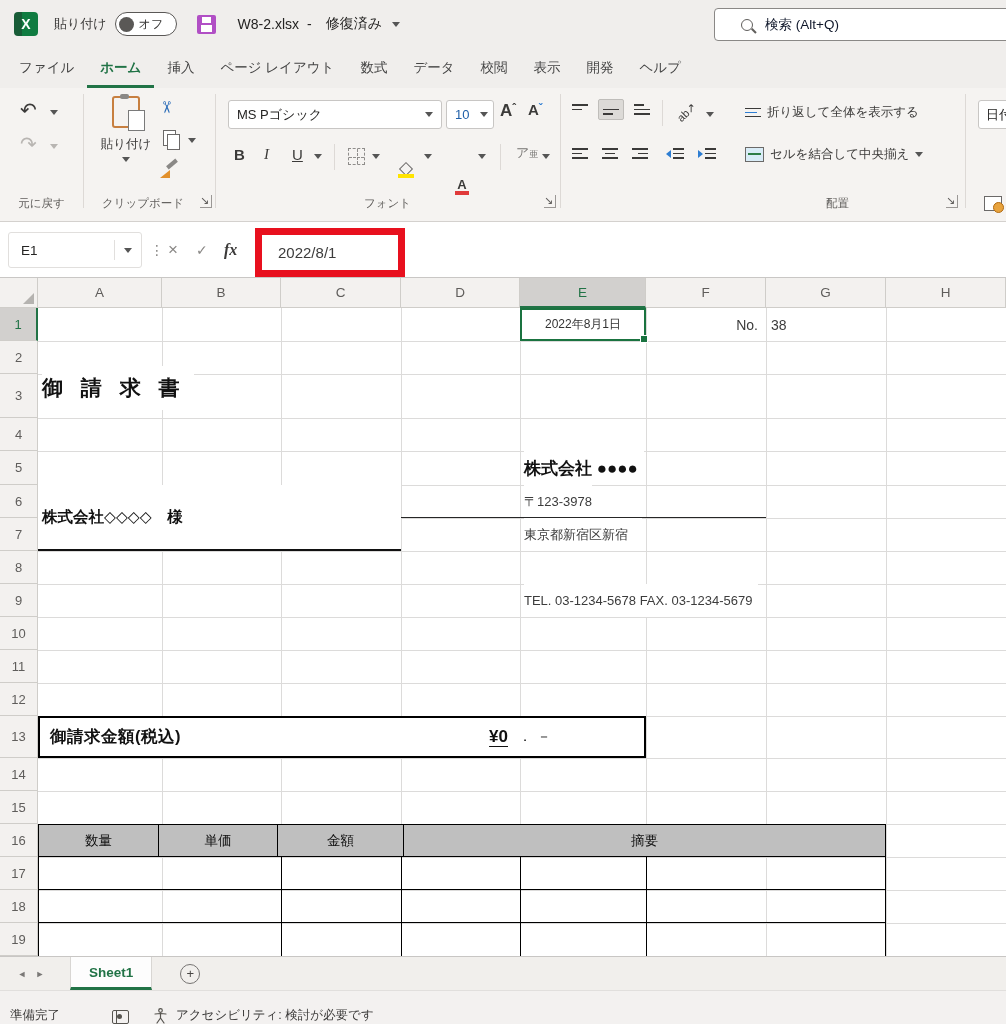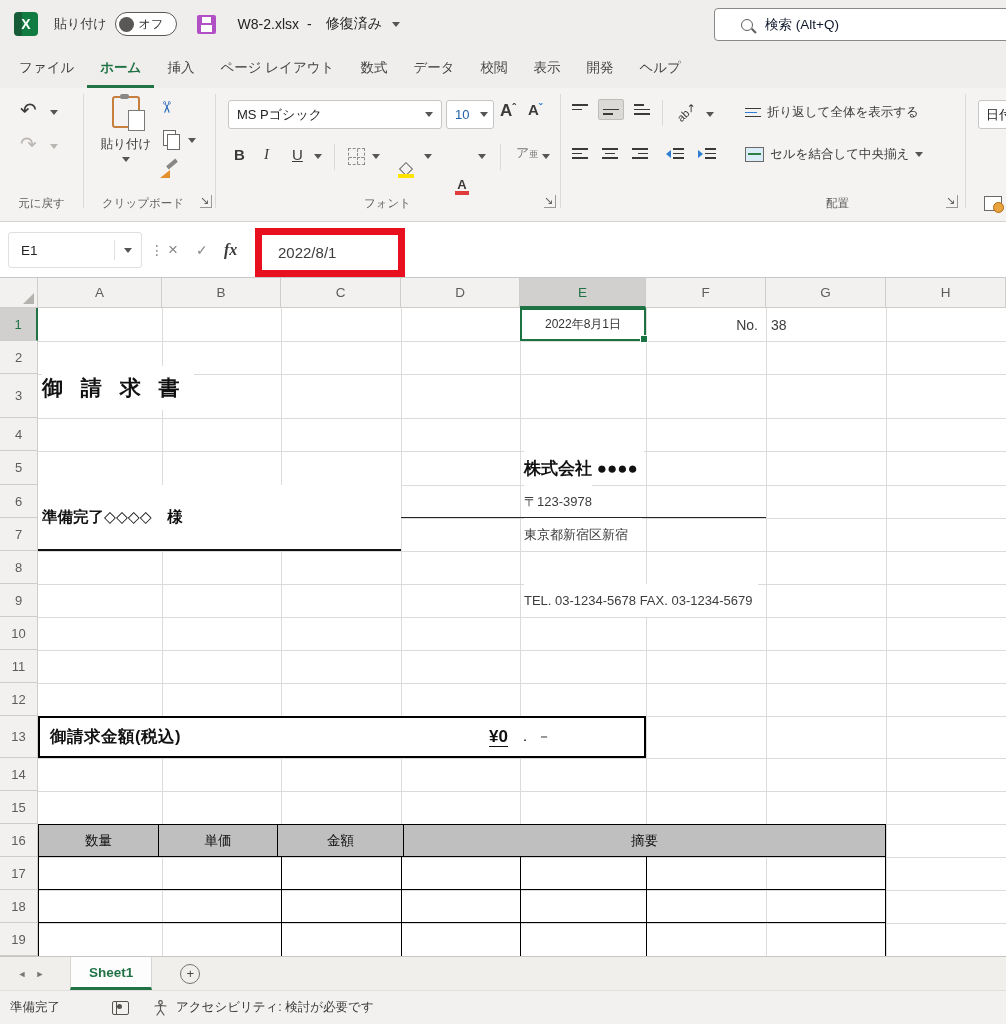--- a/index.html
+++ b/index.html
@@ -96,21 +96,21 @@
   .itable-body .tr:last-child{border-bottom:none;}
   .itable-body .td{border-right:1px solid #000;box-sizing:border-box;height:100%;}
   .itable-body .td:last-child{border-right:none;}
   .w1{width:243px;}.w2{width:120px;}.w3{width:119px;}.w4{width:126px;}.w5{width:240px;flex:1;}
   
   .sheetbar{position:absolute;top:956px;left:0;width:1006px;height:34px;background:#f1efec;border-top:1px solid #c8c6c4;box-sizing:border-box;display:flex;align-items:center;}
   .nav{font-size:9px;color:#7a7876;margin-left:14px;width:16px;text-align:center;}
   .sheet-tab{margin-left:22px;height:100%;display:flex;align-items:center;padding:0 18px;background:#fdfdfd;border-left:1px solid #d8d6d3;border-right:1px solid #d8d6d3;border-bottom:3px solid #217346;box-sizing:border-box;color:#217346;font-weight:bold;font-size:13.5px;}
   .addsheet{margin-left:28px;width:18px;height:18px;border:1px solid #767472;border-radius:50%;display:flex;align-items:center;justify-content:center;font-size:13px;color:#484644;line-height:1;}
   
-  .statusbar{position:absolute;top:990px;left:0;width:1006px;height:34px;background:#f3f1f0;border-top:1px solid #e1dfdd;box-sizing:border-box;display:flex;align-items:center;font-size:12.5px;color:#3b3a39;}
+  .statusbar{position:absolute;top:990px;left:0;width:1006px;height:34px;background:#f3f1f0;border-top:1px solid #e1dfdd;box-sizing:border-box;display:flex;align-items:flex-end;font-size:12.5px;color:#3b3a39;}
   .macro-ic{width:15px;height:12px;border:1px solid #56544f;border-radius:2px;position:relative;margin-left:52px;}
   .macro-ic::after{content:'';position:absolute;left:4px;top:2.5px;width:5px;height:5px;border-radius:50%;background:#56544f;}
   .macro-ic::before{content:'';position:absolute;left:0;top:0;bottom:0;width:3px;border-right:1px solid #56544f;}
   .acc-ic{margin-left:24px;margin-right:8px;}
 </style>
 </head>
 <body>
 
 <div id="app">
 
@@ -349,21 +349,21 @@
         <div class="hline" style="top: 612px;"></div>
         <div class="hline" style="top: 645px;"></div>
       </div>
 
     <div class="cellTxt" style="left:646px;top:30px;width:112px;height:33px;justify-content:flex-end;font-size:14px;background:transparent;">No.</div>
     <div class="cellTxt" style="left:771px;top:30px;height:33px;font-size:14px;background:transparent;">38</div>
     <div class="cellTxt" style="left:42px;top:88px;height:44px;font-size:21px;font-weight:bold;letter-spacing:6px;color:#111;padding-right:8px;">御 請 求 書</div>
     <div class="cellTxt" style="left:524px;top:173px;height:34px;font-size:17px;font-weight:bold;color:#111;padding-right:6px;">株式会社 ●●●●</div>
     <div class="cellTxt" style="left:524px;top:207px;height:33px;font-size:13px;">〒123-3978</div>
     <div style="position:absolute;left:401px;top:239px;width:365px;height:1px;background:#262626;"></div>
-    <div class="cellTxt" style="left:38px;top:207px;width:363px;height:66px;border-bottom:2px solid #111;box-sizing:border-box;font-size:15.5px;font-weight:bold;color:#111;padding-left:4px;">準備完了◇◇◇◇　様</div>
+    <div class="cellTxt" style="left:38px;top:207px;width:363px;height:66px;border-bottom:2px solid #111;box-sizing:border-box;font-size:15.5px;font-weight:bold;color:#111;padding-left:4px;">株式会社◇◇◇◇　様</div>
     <div class="cellTxt" style="left:524px;top:240px;height:33px;font-size:13px;padding-right:14px;">東京都新宿区新宿</div>
     <div class="cellTxt" style="left:524px;top:306px;height:33px;font-size:13px;padding-right:6px;">TEL. 03-1234-5678 FAX. 03-1234-5679</div>
 
     <div class="invoice-box">
       <span class="inv-lbl">御請求金額(税込)</span>
       <span class="inv-amt">¥0</span>
       <span class="inv-suffix">．－</span>
     </div>
 
     <div class="itable itable-hdr">

